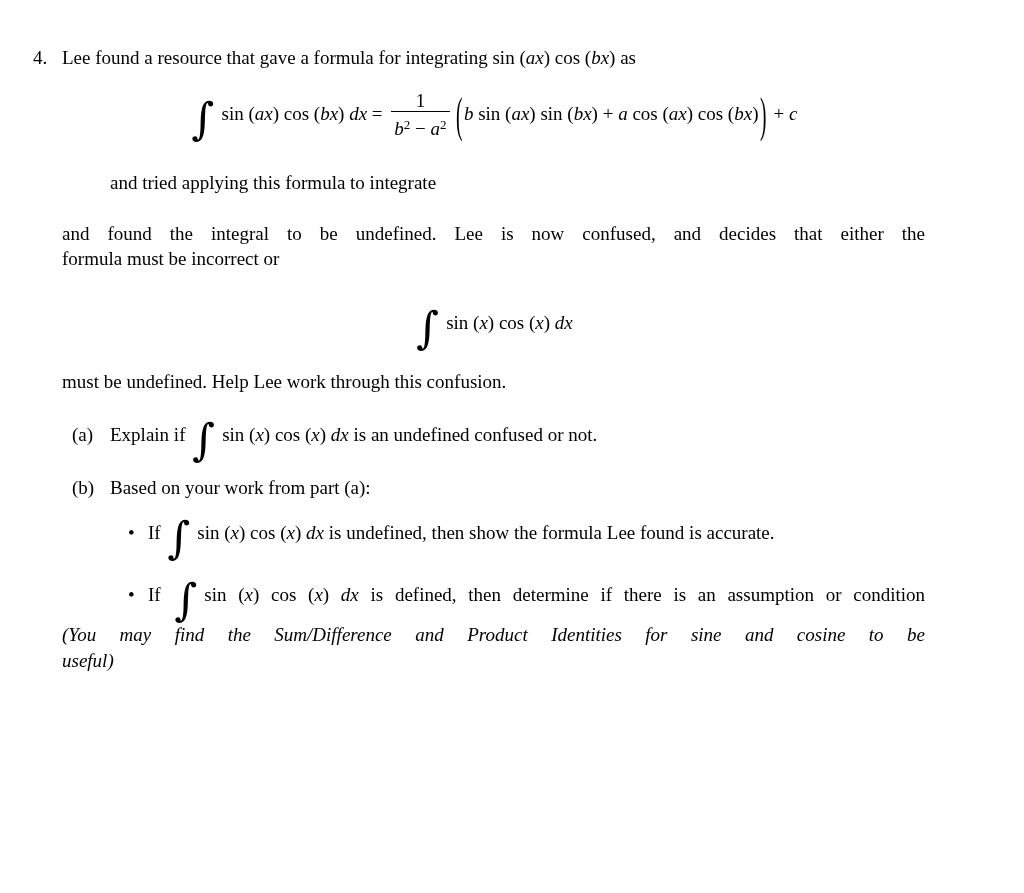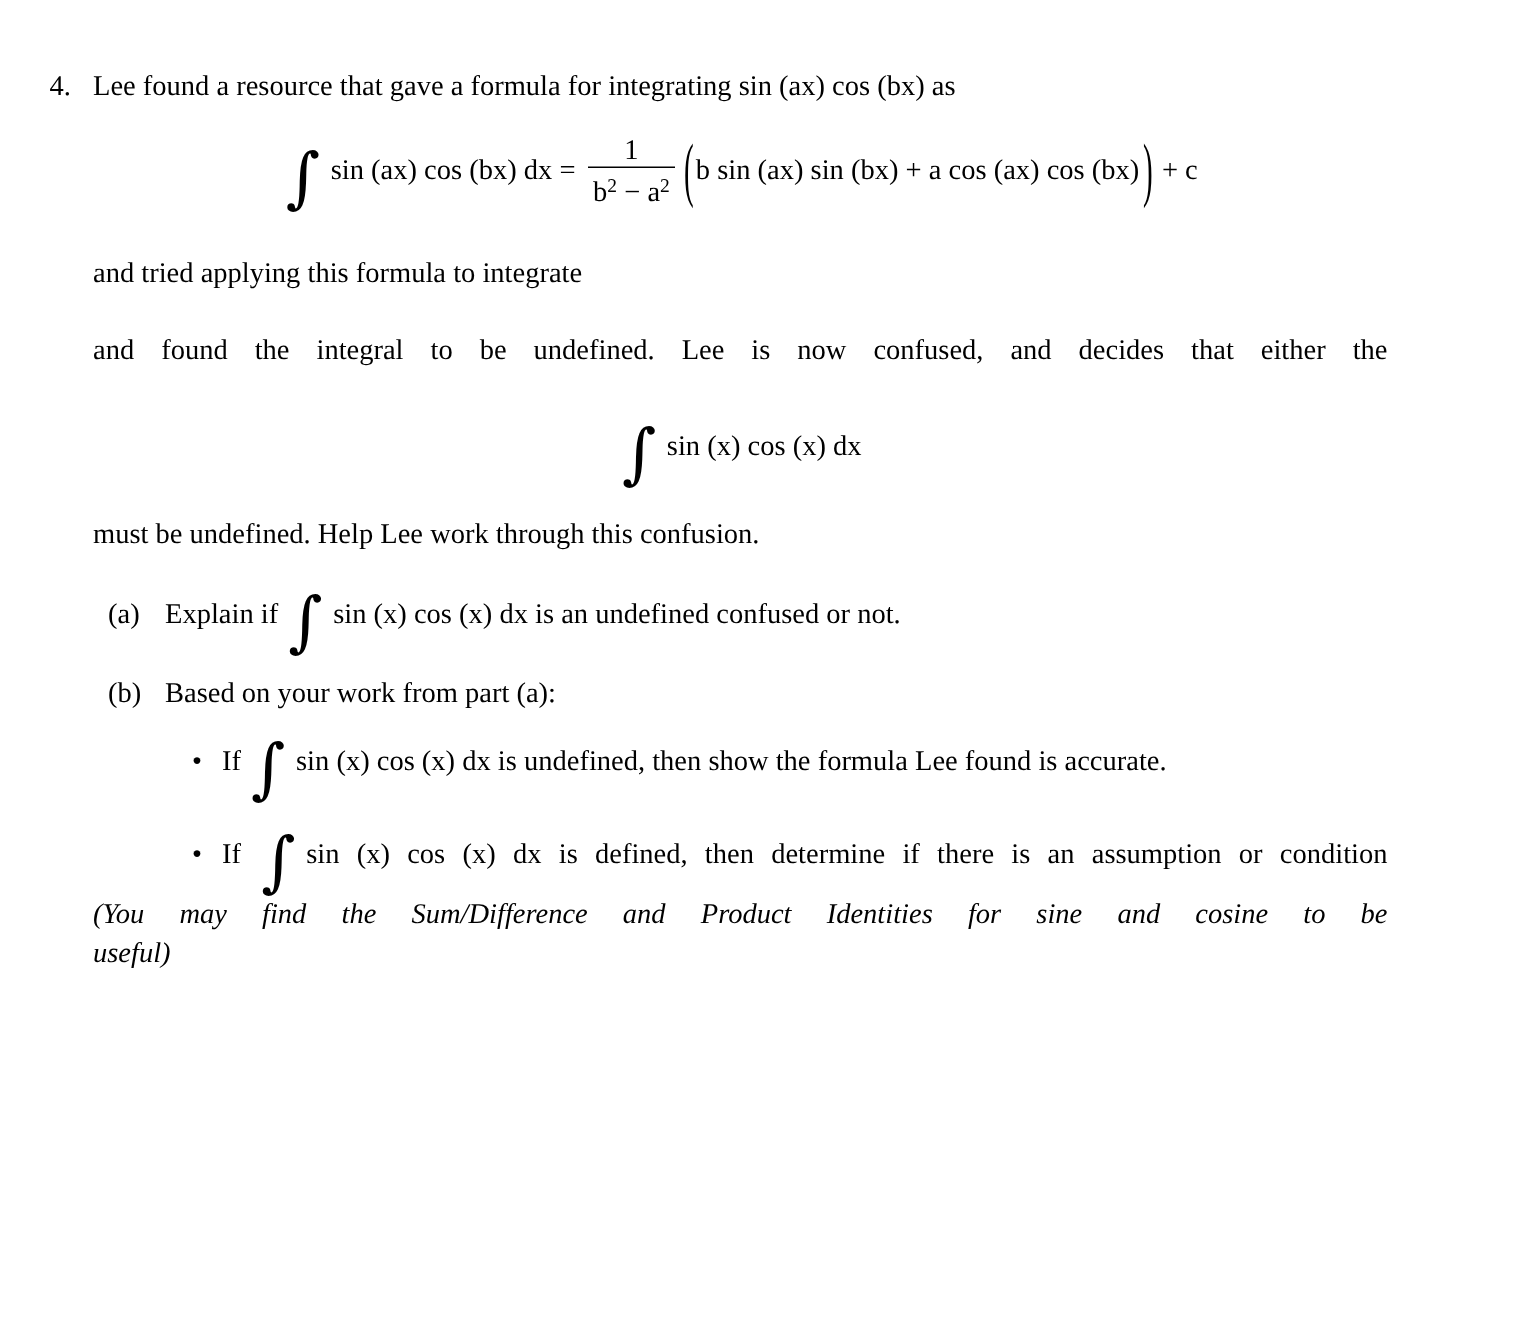--- a/index.html
+++ b/index.html
@@ -16,26 +16,26 @@
   .pbody{width:863px;flex:none;}
 
   p{margin:0;}
   .just{text-align:justify;text-align-last:justify;}
 
   
   .display{text-align:center;}
   .f1{margin-top:18px;line-height:52px;}
   .f2{margin-top:26px;line-height:48px;}
   .f3{margin-top:28px;line-height:48px;}
-  .after-f1{margin-top:30px;}
+  .after-f1{margin-top:30px;margin-left:48px;}
   .after-f2{margin-top:26px;}
   .after-f3{margin-top:22px;}
 
   
-  .mi{}
+  .mi{font-style:italic;}
   .mint{
     font-family:"DejaVu Serif","DejaVu Sans",serif;
     font-size:44px;line-height:0;
     vertical-align:-14px;
     margin:0 7px 0 2px;
     display:inline-block;
   }
   .frac{display:inline-block;vertical-align:-15px;text-align:center;margin:0 4px;line-height:normal;}
   .frac .num{display:block;line-height:21px;padding:0 3px;}
   .frac .den{display:block;line-height:20px;border-top:1.2px solid #000;padding:7px 3px 0;text-align:center;}
@@ -68,20 +68,21 @@
     <div class="pbody">
 
       <p class="mathline"><span>Lee found a resource that gave a formula for integrating sin (</span><span class="mi">ax</span><span>) cos (</span><span class="mi">bx</span><span>) as</span></p>
 
       <div class="display f1"><span class="mint">∫</span><span>sin (</span><span class="mi">ax</span><span>) cos (</span><span class="mi">bx</span><span>) </span><span class="mi">dx</span><span> = </span><span class="frac"><span class="num"><span>1</span></span><span class="den"><span class="mi">b</span><span class="sup">2</span><span> − </span><span class="mi">a</span><span class="sup">2</span></span></span><span class="bigp">(</span><span class="mi">b</span><span> sin (</span><span class="mi">ax</span><span>) sin (</span><span class="mi">bx</span><span>) + </span><span class="mi">a</span><span> cos (</span><span class="mi">ax</span><span>) cos (</span><span class="mi">bx</span><span>)</span><span class="bigp">)</span><span> + </span><span class="mi">c</span></div>
 
       <p class="after-f1">and tried applying this formula to integrate</p>
 
 
       <p class="after-f2 just">and found the integral to be undefined. Lee is now confused, and decides that either the</p>
+      <p>formula must be incorrect or</p>
 
       <div class="display f3"><span class="mint">∫</span><span>sin (</span><span class="mi">x</span><span>) cos (</span><span class="mi">x</span><span>) </span><span class="mi">dx</span></div>
 
       <p class="after-f3">must be undefined. Help Lee work through this confusion.</p>
 
       <div class="item item-a">
         <span class="ilabel">(a)</span>
         <div class="itext mathline"><span>Explain if </span><span class="mint">∫</span><span>sin (</span><span class="mi">x</span><span>) cos (</span><span class="mi">x</span><span>) </span><span class="mi">dx</span><span> is an undefined confused or not.</span></div>
       </div>
 

